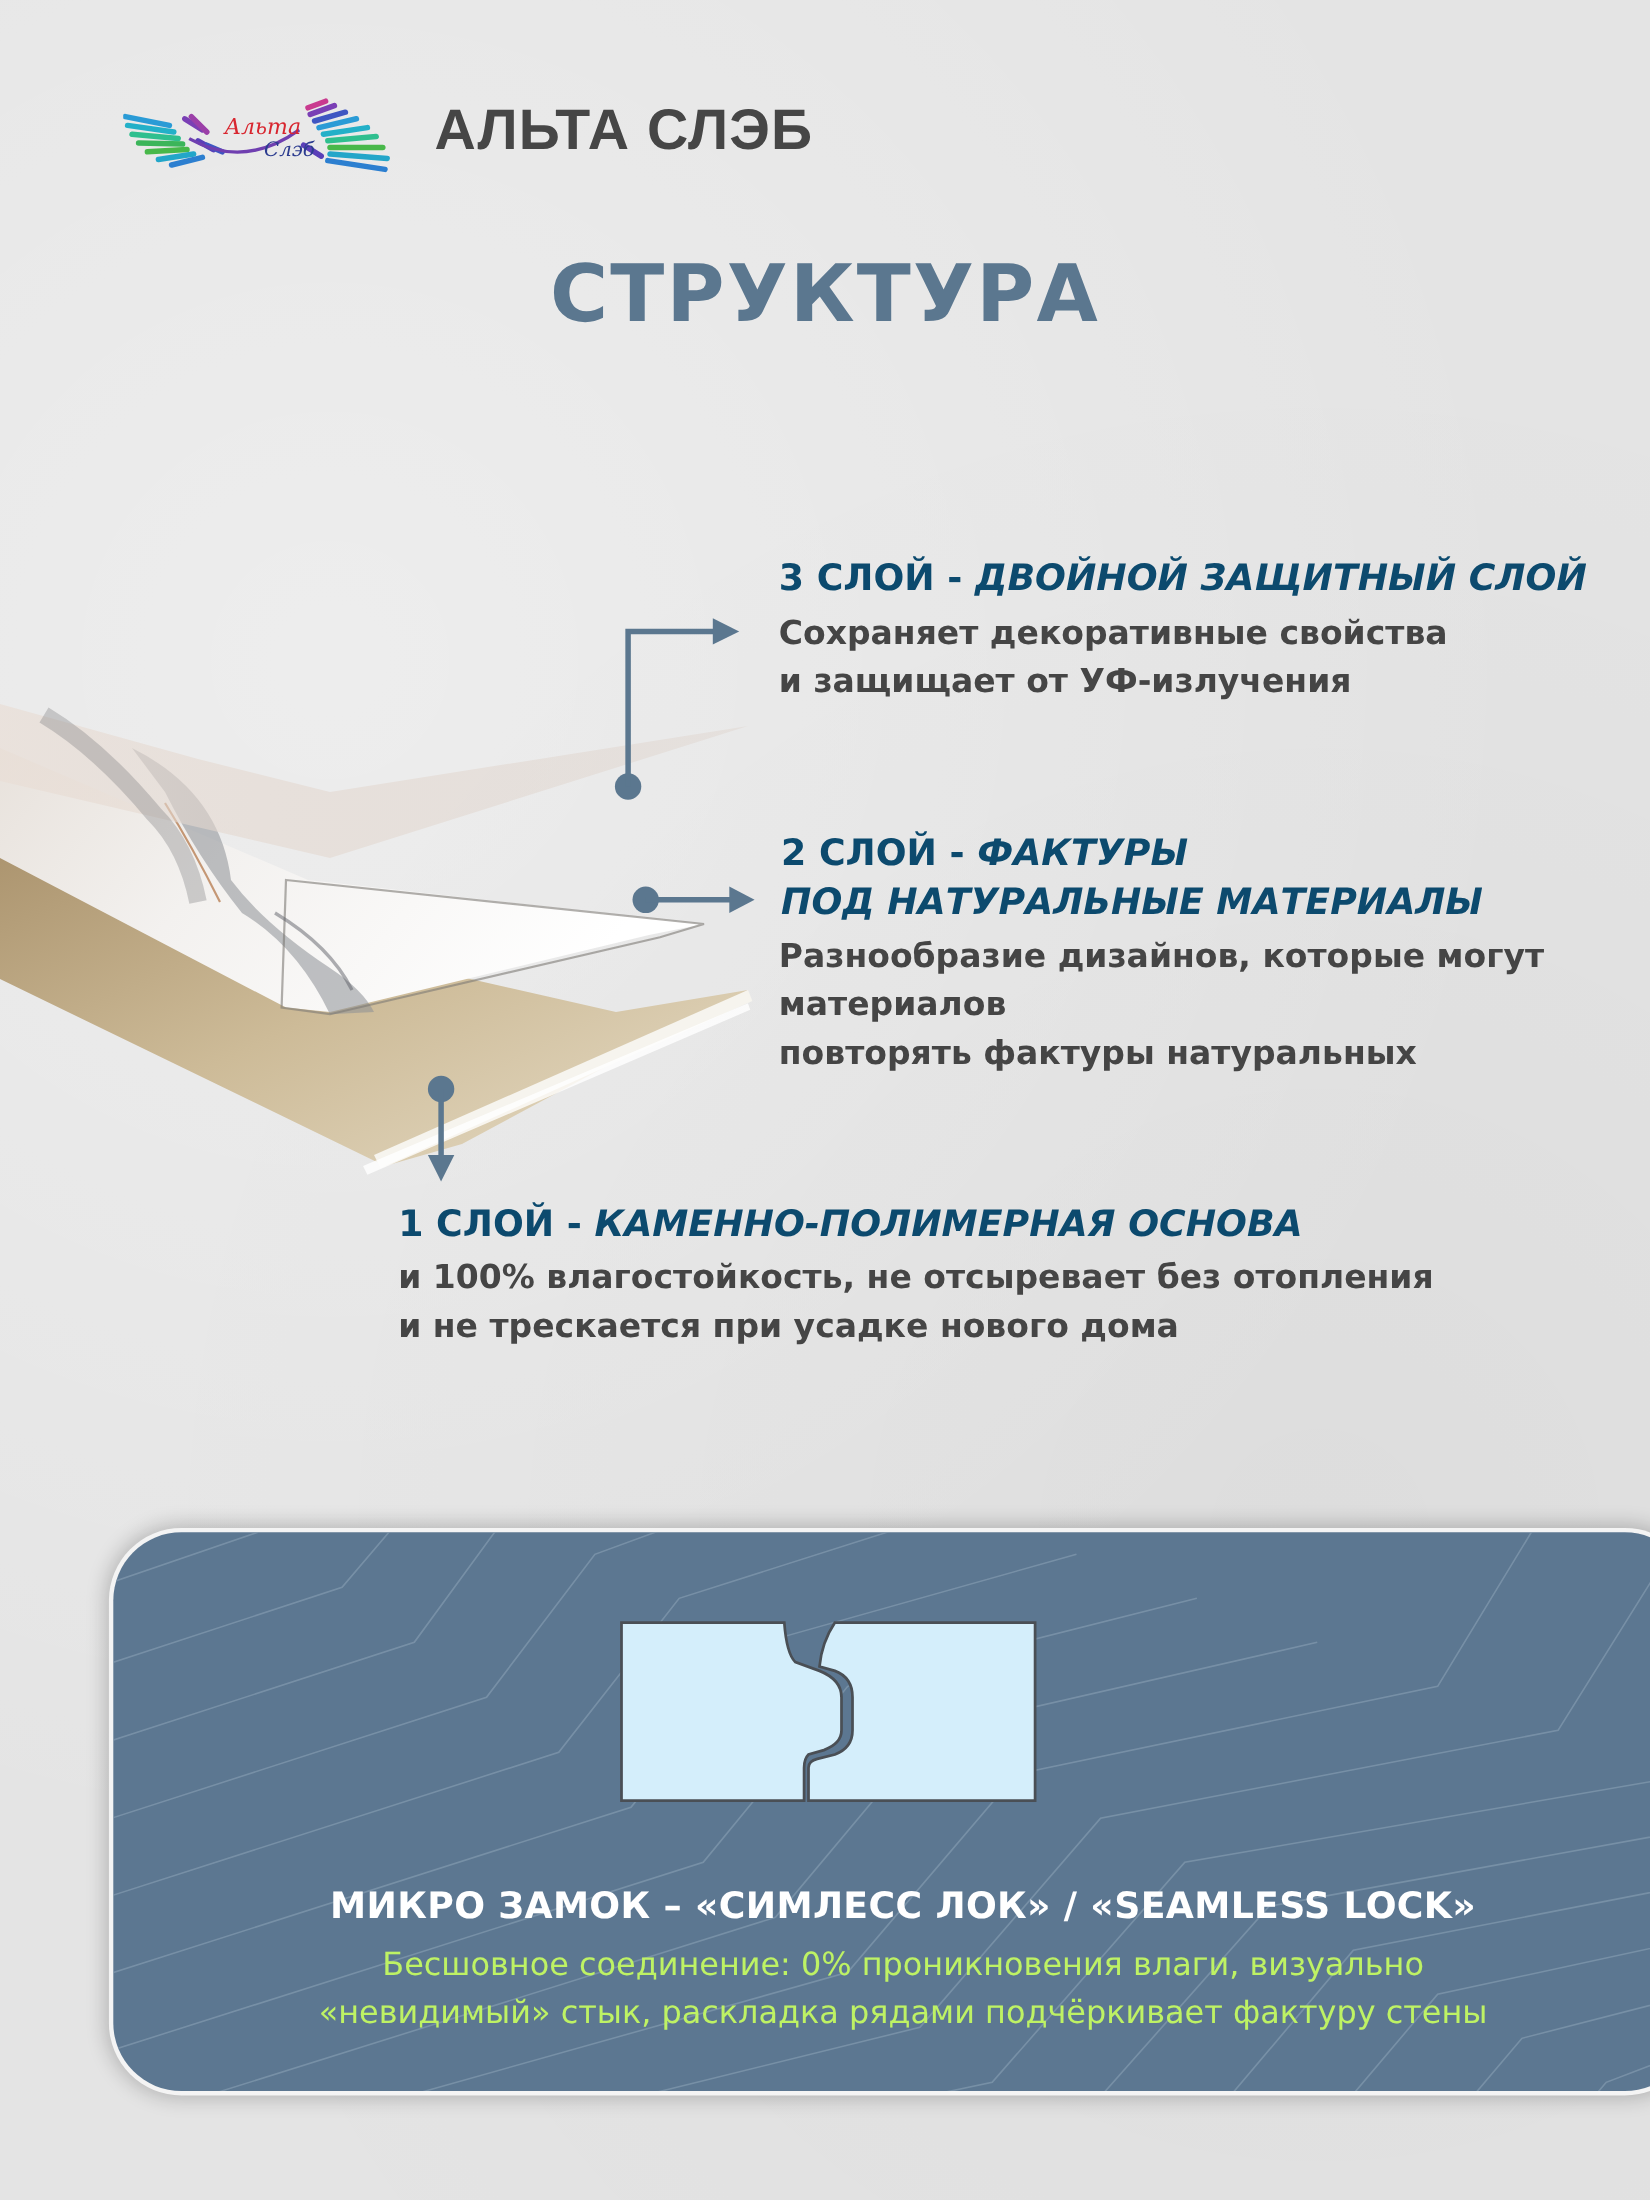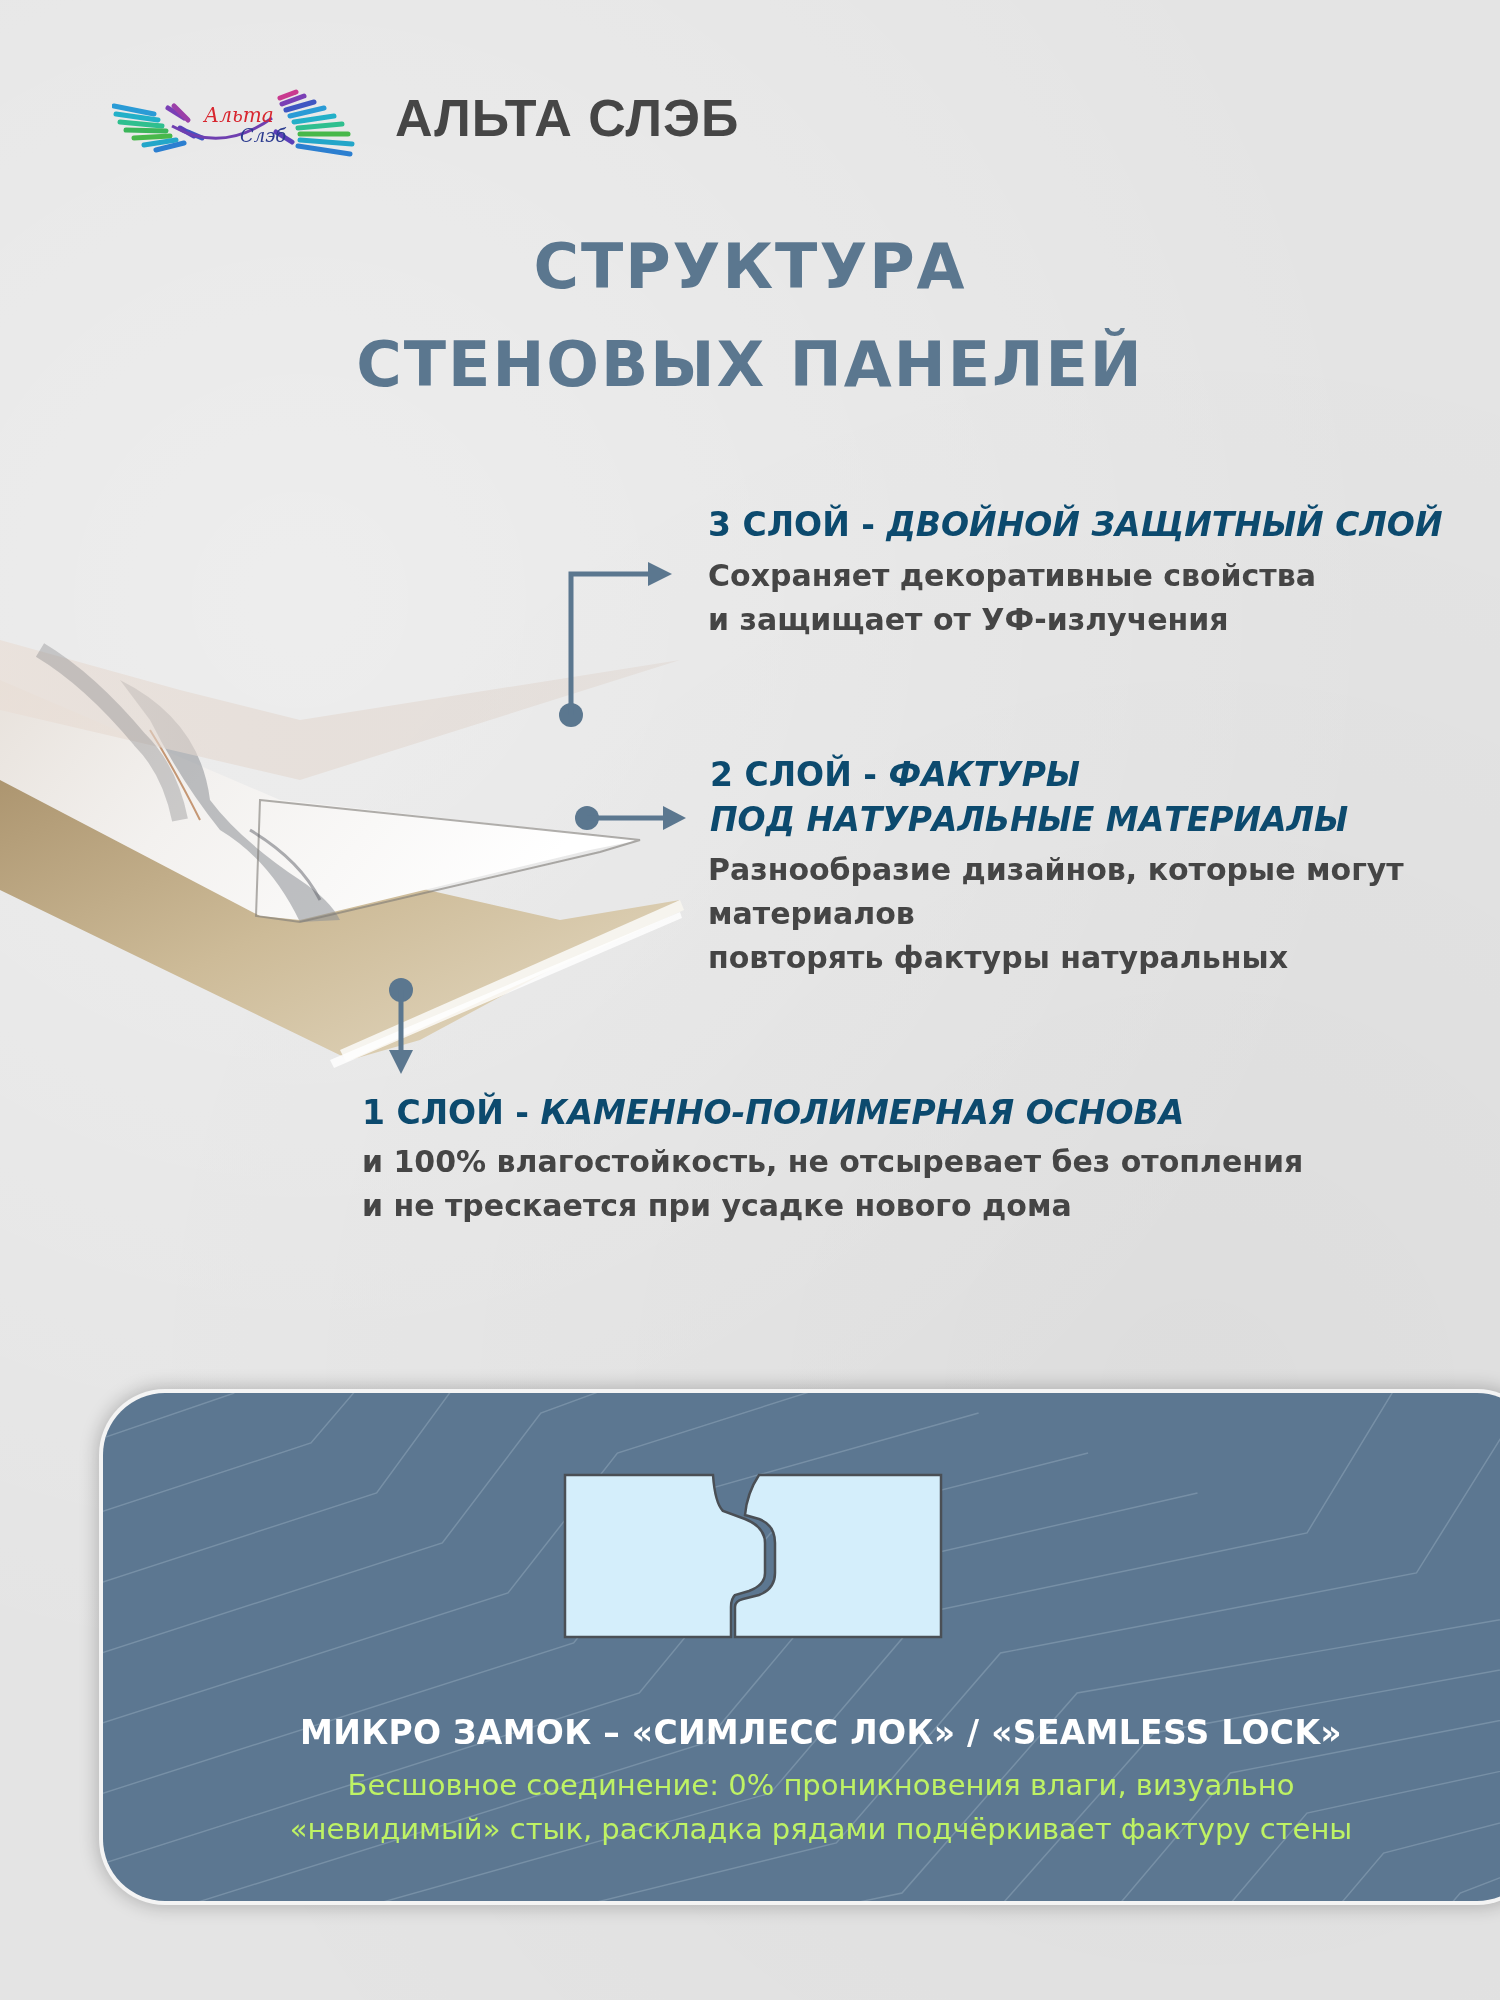--- a/index.html
+++ b/index.html
@@ -20,21 +20,21 @@
   .brand-name {
     position: absolute; left: 395px; top: 88px;
     font-family: "Liberation Sans", sans-serif; font-weight: 700;
     font-size: 52px; color: #464646; letter-spacing: 1px;
   }
 
   .title {
     position: absolute; left: 0; width: 1500px; top: 218px;
     text-align: center; color: #5b778f;
     font-family: "DejaVu Sans", sans-serif; font-weight: 700;
-    font-size: 62px; line-height: 98px; letter-spacing: 2px;
+    font-size: 72px; line-height: 98px; letter-spacing: 2px;
   }
   .title .line2 { display: block; }
 
   
   .layer-head {
     position: absolute; color: #0c4a6e;
     font-family: "DejaVu Sans", sans-serif; font-weight: 700;
     font-size: 33px; line-height: 45px; white-space: nowrap;
   }
   .layer-head .em { font-style: italic; }
@@ -112,21 +112,20 @@
     </g>
     <path d="M60 38 Q110 66 160 30" stroke="#6f3fb0" stroke-width="3" fill="none"></path>
   </g>
   <text x="92" y="34" font-family="DejaVu Serif, serif" font-style="italic" font-size="20" fill="#d8262f">Альта</text>
   <text x="128" y="54" font-family="DejaVu Serif, serif" font-style="italic" font-size="18" fill="#2b3b8f">Слэб</text>
 </svg>
 <div class="brand-name">АЛЬТА СЛЭБ</div>
 
 <div class="title">
   <span>СТРУКТУРА</span>
-  <span class="line2">СТЕНОВЫХ ПАНЕЛЕЙ</span>
 </div>
 
 <svg class="panel-art" viewBox="0 0 720 520">
   <defs>
     <linearGradient id="baseG" x1="0" y1="0" x2="1" y2="1">
       <stop offset="0" stop-color="#a8906a"></stop>
       <stop offset="0.5" stop-color="#cdbb98"></stop>
       <stop offset="1" stop-color="#e6dcc6"></stop>
     </linearGradient>
     <linearGradient id="marbleG" x1="0" y1="0" x2="1" y2="0.3">

